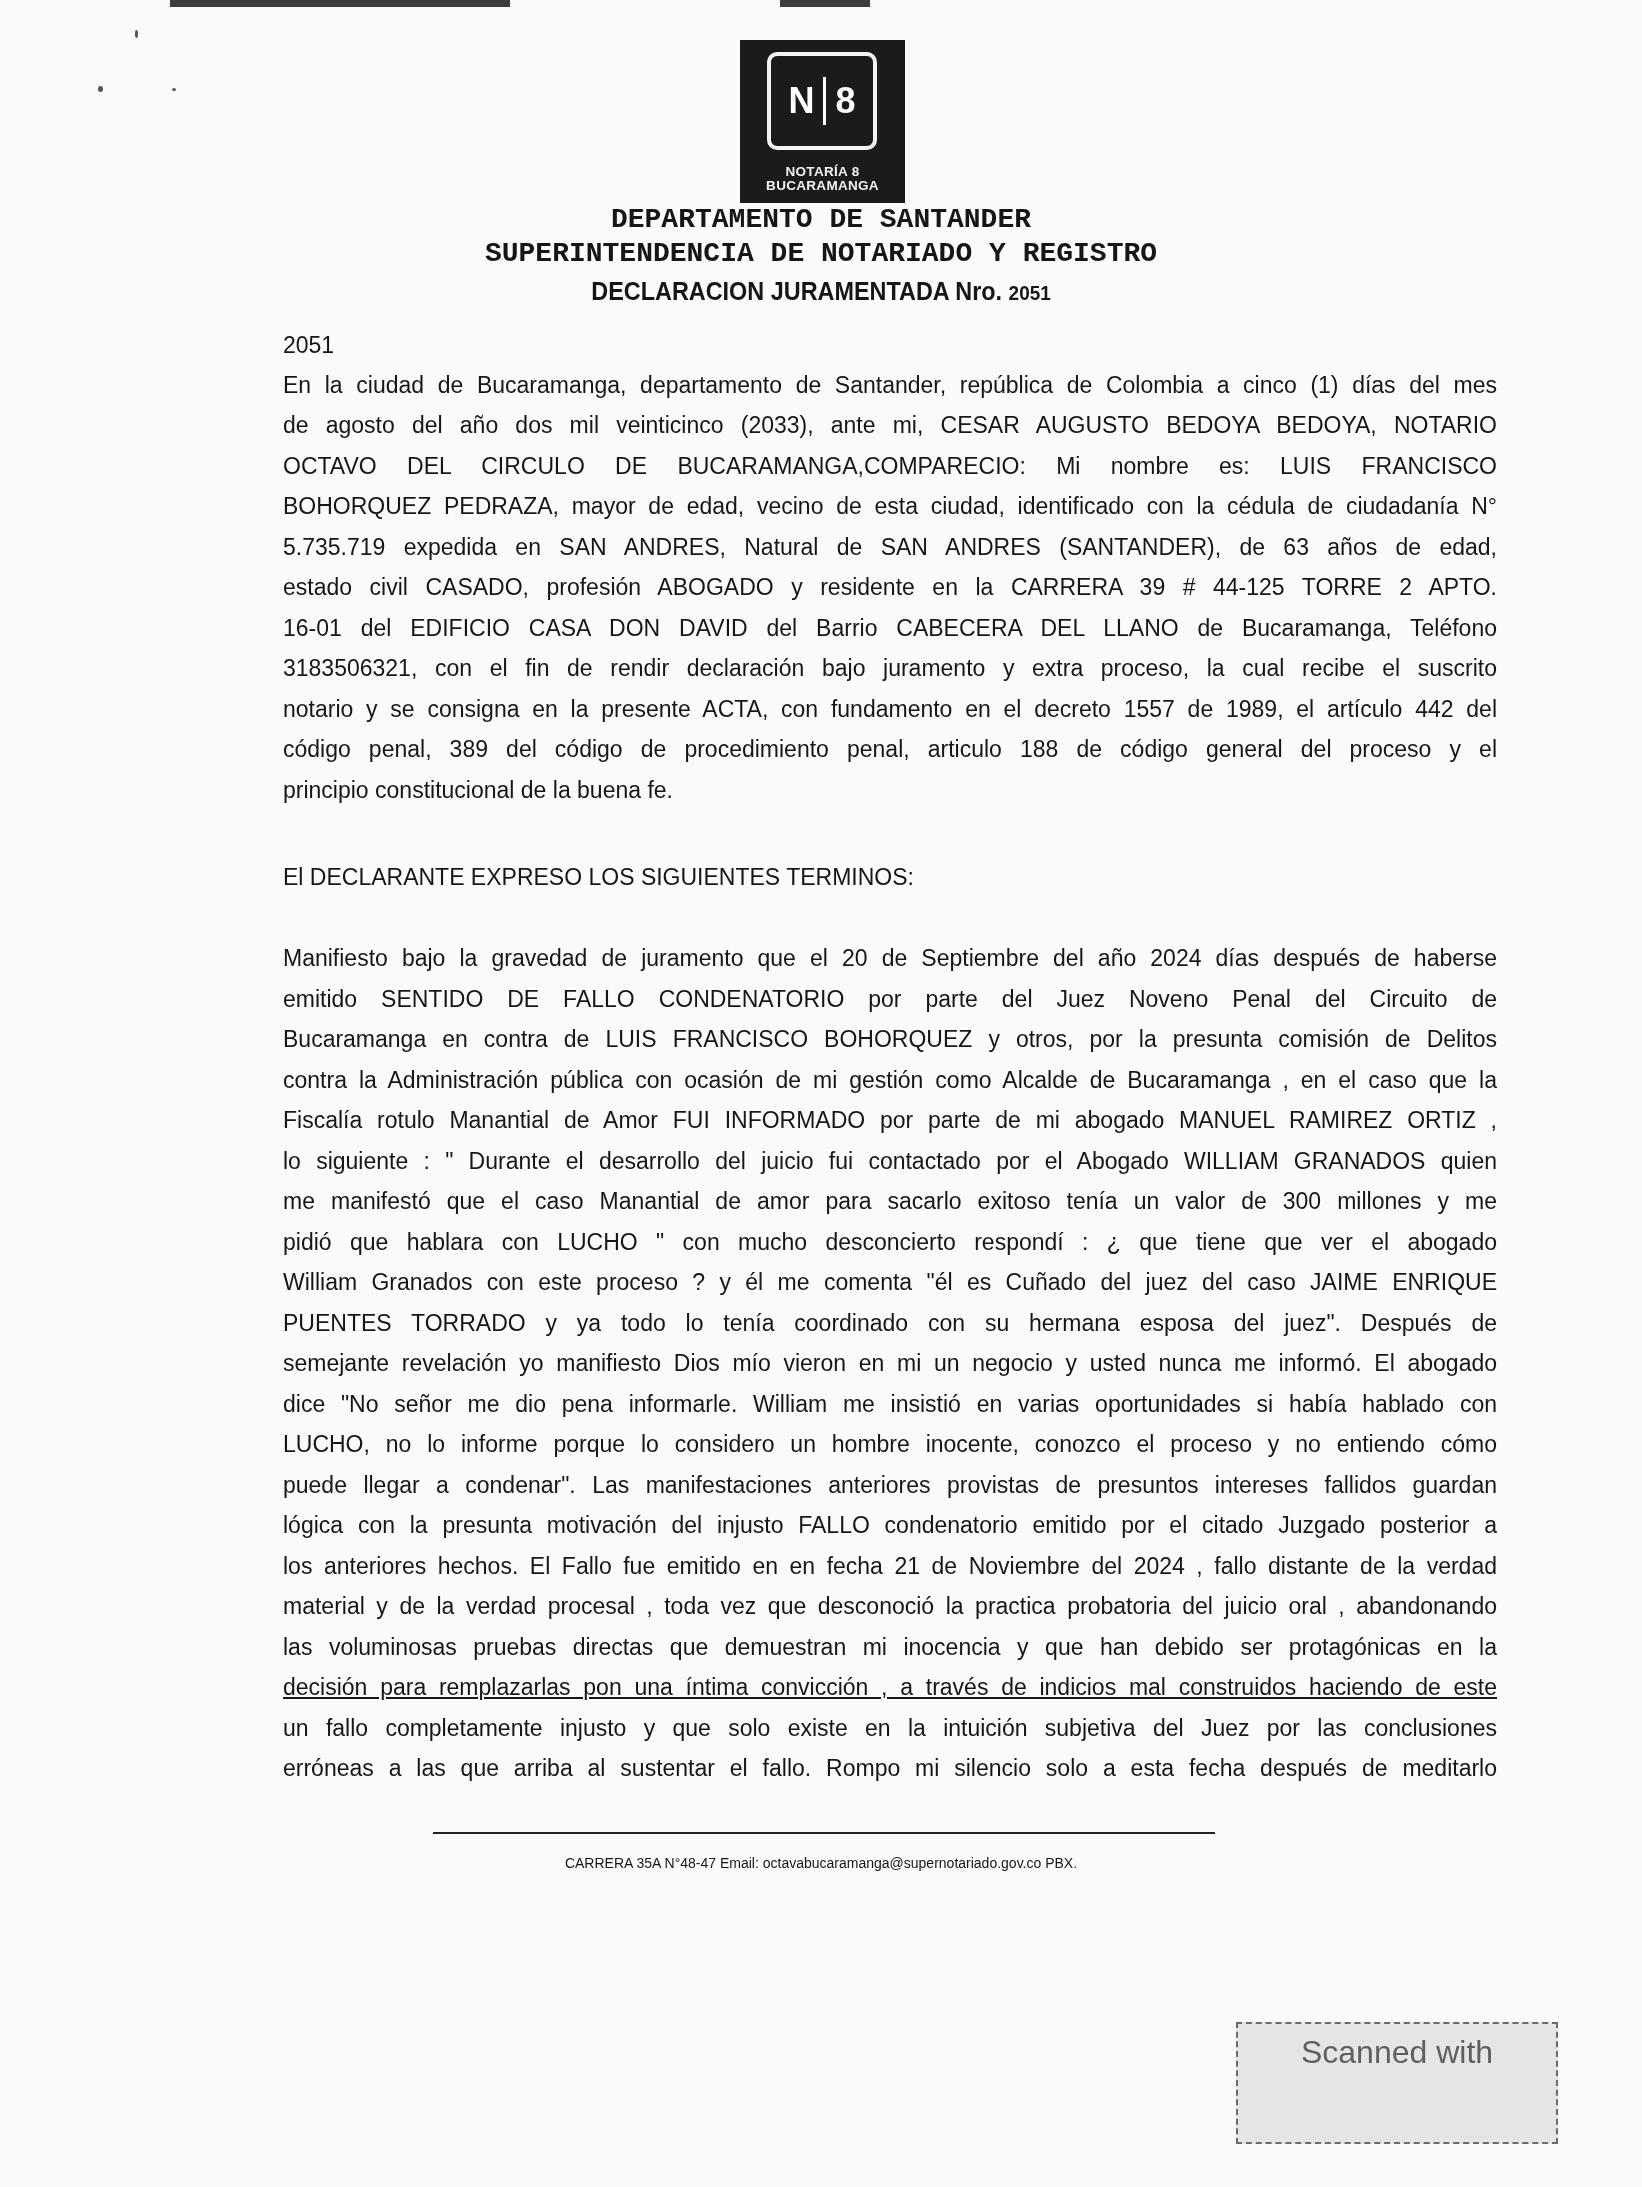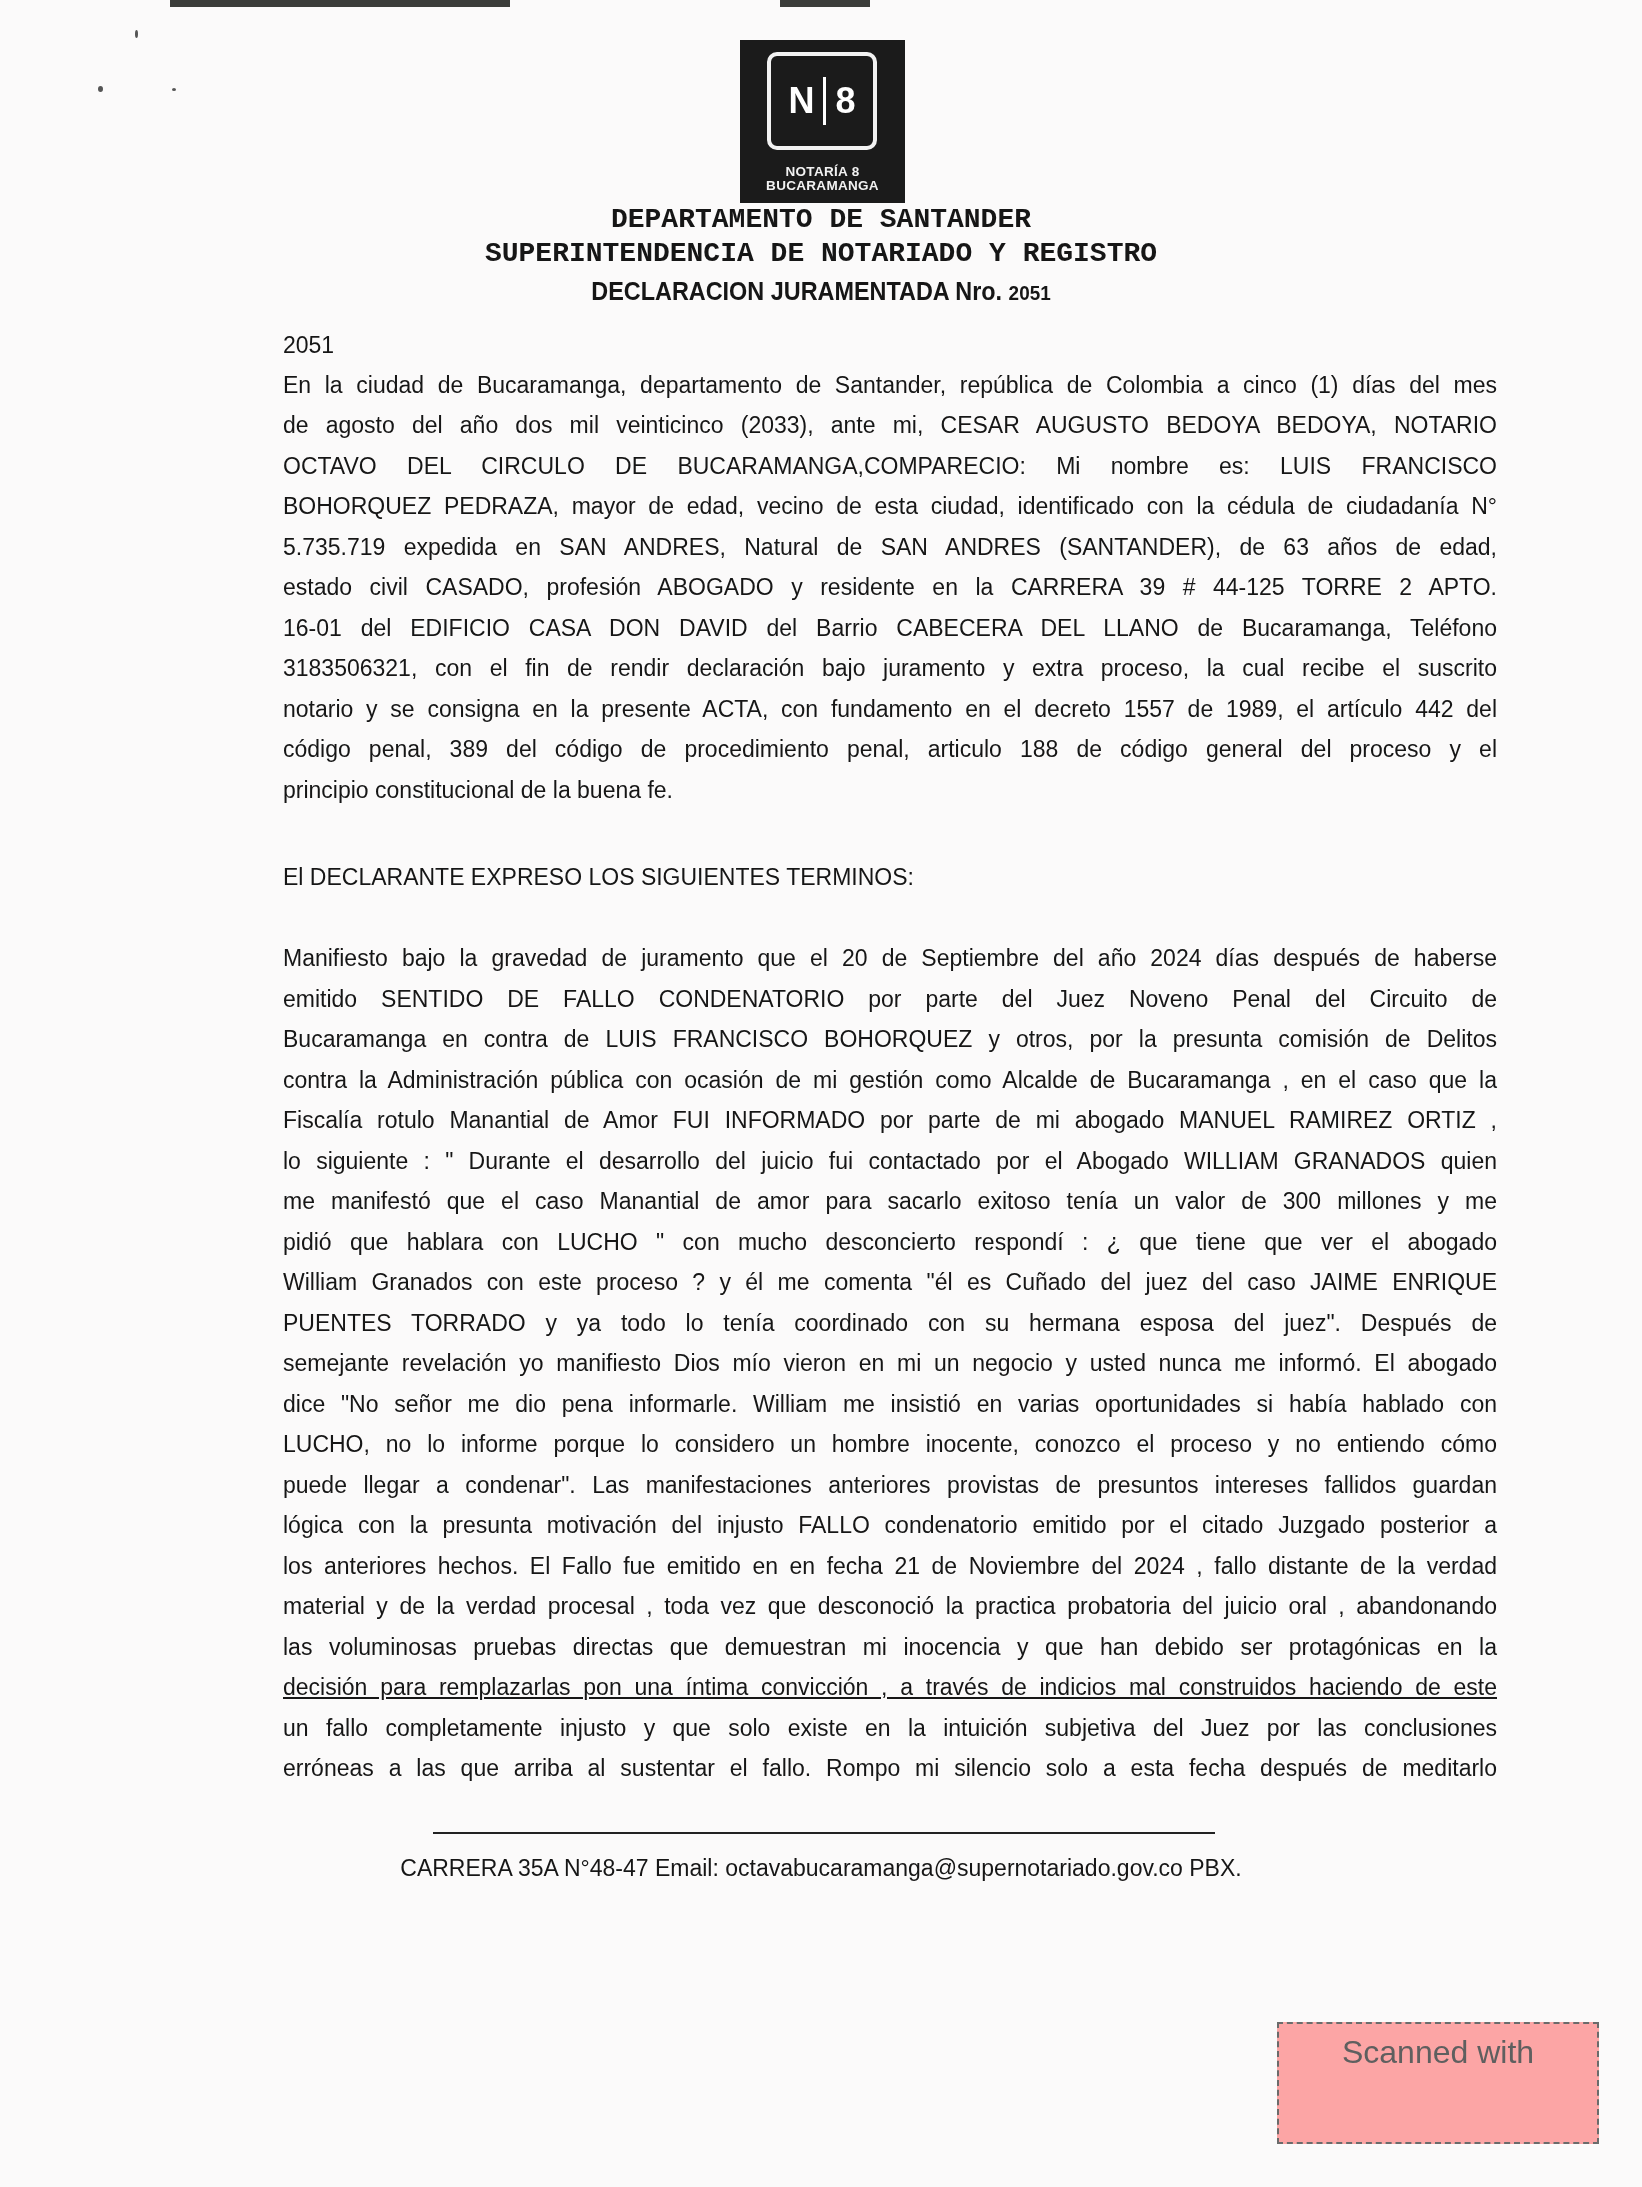--- a/index.html
+++ b/index.html
@@ -29,24 +29,24 @@
   .hdr.mono { font-family:"Liberation Mono", monospace; font-size:28px; }
   .hdr.sans { font-family:"Liberation Sans", sans-serif; font-size:26px; transform:scaleX(0.9); }
   .hdr .num { font-size:21px; }
   .body { position:absolute; left:283px; width:1214px; font-size:23px; }
   .line {
     position:absolute; left:0; width:100%; white-space:nowrap;
     text-align:justify; text-align-last:justify; height:30px; line-height:30px;
   }
   .line.last { text-align-last:left; }
   .rule { position:absolute; left:433px; width:782px; top:1832px; height:2px; background:#222; }
-  .footer { position:absolute; left:0; width:1642px; top:1855px; text-align:center; font-size:23px; }
+  .footer { position:absolute; left:0; width:1642px; top:1855px; text-align:center; font-size:14px; }
   .cs-box {
-    position:absolute; left:1277px; top:2022px; width:322px; height:122px;
-    border:2px dashed #6b6b6b; background:#fca5a5; box-sizing:border-box;
+    position:absolute; left:1236px; top:2022px; width:322px; height:122px;
+    border:2px dashed #6b6b6b; background:#e5e5e5; box-sizing:border-box;
   }
   .cs-scanned { position:absolute; left:0; width:100%; top:10px; text-align:center; font-size:32px; color:#5f5f5f; }
   .cs-row { position:absolute; left:14px; top:56px; display:flex; align-items:center; }
   .cs-icon {
     width:48px; height:50px; border-radius:8px; background:#1c2a36; position:relative; overflow:hidden;
     color:#fff; font-weight:bold; font-size:24px; text-align:center; line-height:44px;
   }
   .cs-icon .stripe { position:absolute; left:0; bottom:0; width:100%; height:10px; background:#19c9a0; }
   .cs-name { margin-left:8px; font-size:40px; color:#1c2a36; letter-spacing:0.5px; }
   .cs-tm { font-size:9px; vertical-align:top; }

